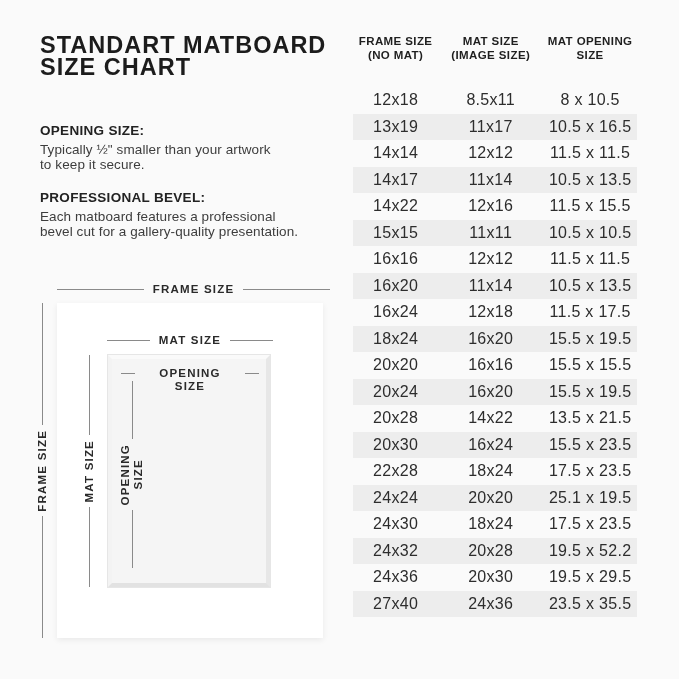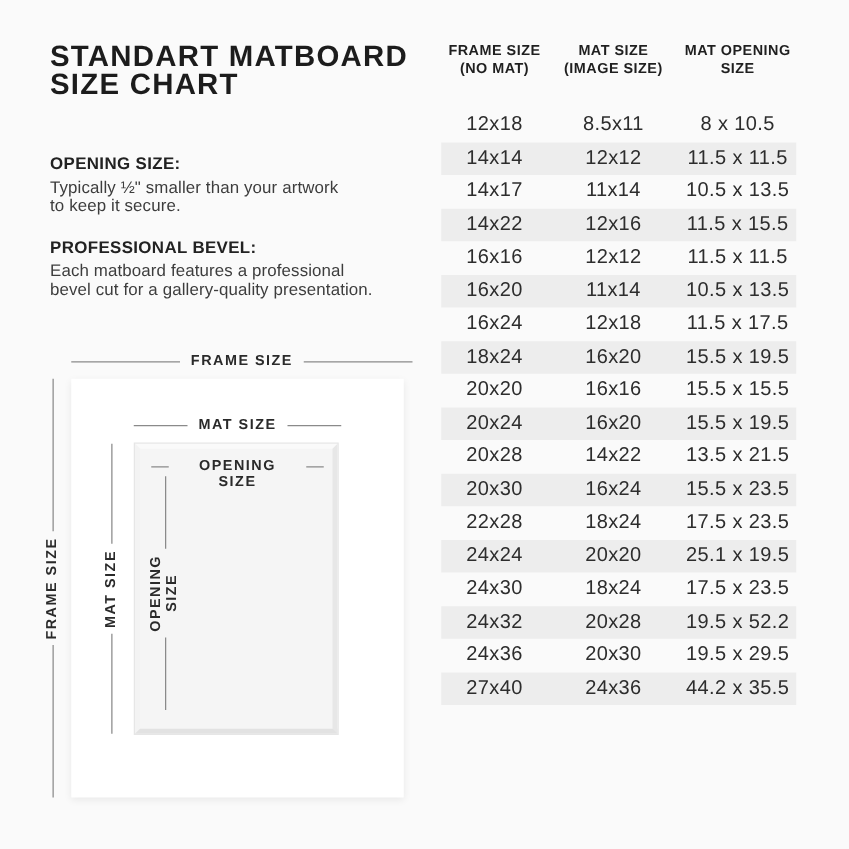--- a/index.html
+++ b/index.html
@@ -149,35 +149,45 @@
       <div class="thcell">MAT OPENING
 SIZE</div>
     </div>
     <div class="tbody">
         <div class="trow">
           <div class="tcell">12x18</div>
           <div class="tcell">8.5x11</div>
           <div class="tcell">8 x 10.5</div>
         </div>
         <div class="trow">
+          <div class="tcell">13x19</div>
+          <div class="tcell">11x17</div>
+          <div class="tcell">10.5 x 16.5</div>
+        </div>
+        <div class="trow">
           <div class="tcell">14x14</div>
           <div class="tcell">12x12</div>
           <div class="tcell">11.5 x 11.5</div>
         </div>
         <div class="trow">
           <div class="tcell">14x17</div>
           <div class="tcell">11x14</div>
           <div class="tcell">10.5 x 13.5</div>
         </div>
         <div class="trow">
           <div class="tcell">14x22</div>
           <div class="tcell">12x16</div>
           <div class="tcell">11.5 x 15.5</div>
         </div>
         <div class="trow">
+          <div class="tcell">15x15</div>
+          <div class="tcell">11x11</div>
+          <div class="tcell">10.5 x 10.5</div>
+        </div>
+        <div class="trow">
           <div class="tcell">16x16</div>
           <div class="tcell">12x12</div>
           <div class="tcell">11.5 x 11.5</div>
         </div>
         <div class="trow">
           <div class="tcell">16x20</div>
           <div class="tcell">11x14</div>
           <div class="tcell">10.5 x 13.5</div>
         </div>
         <div class="trow">
@@ -231,18 +241,18 @@
           <div class="tcell">19.5 x 52.2</div>
         </div>
         <div class="trow">
           <div class="tcell">24x36</div>
           <div class="tcell">20x30</div>
           <div class="tcell">19.5 x 29.5</div>
         </div>
         <div class="trow">
           <div class="tcell">27x40</div>
           <div class="tcell">24x36</div>
-          <div class="tcell">44.2 x 35.5</div>
+          <div class="tcell">23.5 x 35.5</div>
         </div>
       </div>
   </div>
 
 </div>
 
 </body></html>

